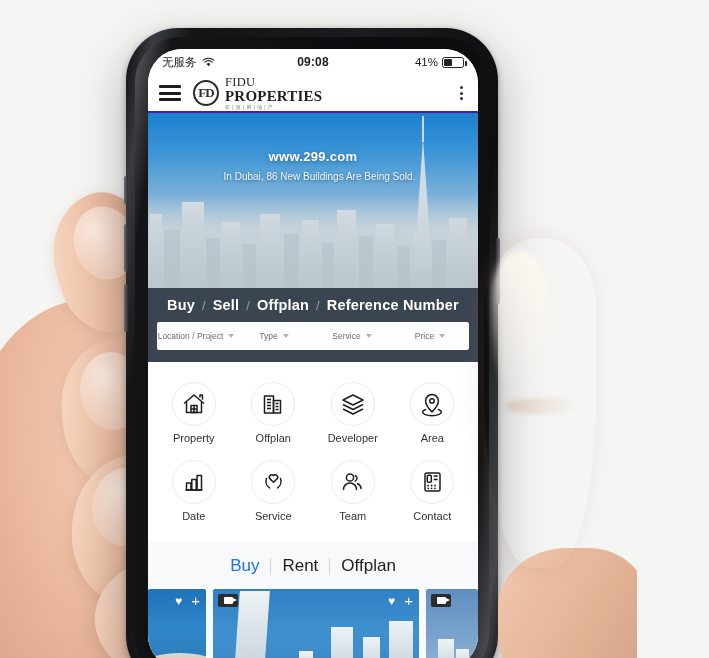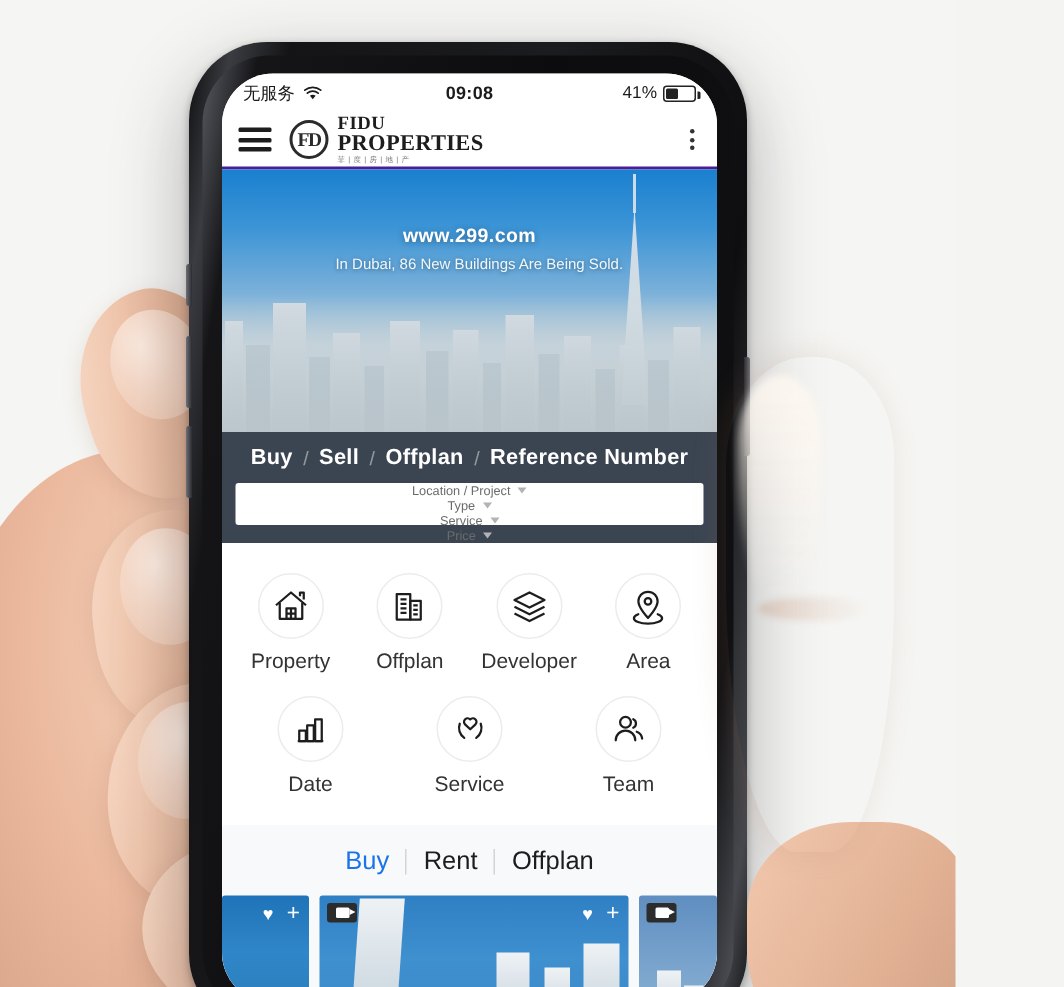--- a/index.html
+++ b/index.html
@@ -130,21 +130,21 @@
   .hamburger { width: 22px; display: flex; flex-direction: column; gap: 3.5px; cursor: pointer; }
   .hamburger i { display: block; height: 3px; background: #1d1d1d; border-radius: 1px; }
   .brand { display: flex; align-items: center; gap: 6px; margin-left: 12px; }
   .logo-mark {
     width: 26px; height: 26px; border-radius: 50%;
     border: 2px solid #2b2b2b; display: flex; align-items: center; justify-content: center;
     font-family: "Liberation Serif", serif; font-size: 13px; font-weight: 700; color: #2b2b2b;
     letter-spacing: -1px;
   }
   .brand-text { line-height: 1.02; }
-  .brand-top { font-family: "Liberation Serif", serif; font-size: 12.5px; font-weight: 700; color: #1d1d1d; letter-spacing: .3px; }
+  .brand-top { font-family: "Liberation Serif", serif; font-size: 12.5px; font-weight: 400; color: #1d1d1d; letter-spacing: .3px; }
   .brand-mid { font-family: "Liberation Serif", serif; font-size: 15px; font-weight: 700; color: #1d1d1d; letter-spacing: .2px; }
   .brand-cn { font-size: 5px; color: #777; letter-spacing: .4px; margin-top: 1px; }
   .kebab { margin-left: auto; display: flex; flex-direction: column; gap: 2.5px; padding: 4px; }
   .kebab i { width: 3px; height: 3px; border-radius: 50%; background: #333; display: block; }
 
   
   .hero {
     position: relative; height: 175px; overflow: hidden;
     background: linear-gradient(180deg,#1b84d6 0%, #3e9bdf 22%, #86bde6 48%, #c3d8e4 66%, #d9e3e6 78%, #cdd6d9 100%);
   }
@@ -167,34 +167,34 @@
   .hero-h1 { font-size: 28px; font-weight: 700; color:#fff; margin-top:4px; text-shadow: 0 2px 6px rgba(0,40,70,.45); letter-spacing:.2px;}
   .hero-sub { font-size: 10px; color: rgba(255,255,255,.92); margin-top: 7px; text-shadow: 0 1px 3px rgba(0,40,70,.5); padding-left: 13px; }
 
   
   .navwrap { background: #3b4552; padding: 9px 0 12px; }
   .navtabs { display: flex; align-items: center; justify-content: center; gap: 7px; color:#fff; }
   .navtabs b { font-size: 14.5px; font-weight: 700; letter-spacing: .2px; }
   .navtabs span.sep { color: rgba(255,255,255,.45); font-size: 13px; }
   .filters {
     margin: 9px 9px 0; background:#fff; border-radius: 2px;
-    display: flex; align-items: center; height: 28px; flex-direction: column;
+    display: flex; align-items: center; height: 28px;
   }
   .filter { flex: 1; display:flex; align-items:center; justify-content:center; gap:5px; font-size: 8.5px; color:#6b6b6b; }
   .filter .cv { width:0;height:0;border-left:3.5px solid transparent;border-right:3.5px solid transparent;border-top:4px solid #b3b3b3; }
 
   
   .grid { background:#fff; padding: 14px 6px 10px; }
   .grow { display:flex; }
   .gcell { flex:1; display:flex; flex-direction:column; align-items:center; gap:6px; padding: 6px 0 10px; }
   .gico {
     width: 44px; height: 44px; border-radius: 50%; border: 1px solid #ececec;
     display:flex; align-items:center; justify-content:center; background:#fff;
   }
-  .glab { font-size: 14px; color:#333; }
+  .glab { font-size: 11px; color:#333; }
 
   
   .brtabs { background:#f8f9fa; display:flex; align-items:center; justify-content:center; gap:11px; padding: 14px 0 13px; }
   .brtabs .t { font-size: 17px; color:#1d1d1d; }
   .brtabs .t.active { color:#1a73e8; }
   .brtabs .vsep { width:1px; height:17px; background:#d2d4d8; }
 
   
   .cards { display:flex; gap: 7px; padding: 0 0 0 0; background:#f8f9fa; }
   .card { position: relative; height: 84px; overflow:hidden; border-radius: 2px; }
@@ -413,20 +413,36 @@
             <div class="gico">
               <svg width="25" height="24" viewBox="0 0 25 24" fill="none" stroke="#1d1d1d" stroke-width="1.5" stroke-linejoin="round" stroke-linecap="round">
                 <circle cx="10" cy="7.5" r="3.6"></circle>
                 <path d="M3.5 19.5 a6.5 6.5 0 0 1 13 0"></path>
                 <path d="M15.2 5.5 a3.1 3.1 0 0 1 0 5.6"></path>
                 <path d="M17.5 13.8 a5.6 5.6 0 0 1 3.6 4.6"></path>
               </svg>
             </div>
             <div class="glab">Team</div>
           </div>
+          <div class="gcell">
+            <div class="gico">
+              <svg width="23" height="24" viewBox="0 0 23 24" fill="none" stroke="#1d1d1d" stroke-width="1.5" stroke-linejoin="round">
+                <rect x="4" y="3" width="15" height="18" rx="1.6"></rect>
+                <rect x="6.3" y="5.3" width="4" height="7" rx="1"></rect>
+                <path d="M12.6 6 H16.7 M12.6 9.5 H16.7"></path>
+                <circle cx="7.2" cy="15.5" r=".9" fill="#1d1d1d" stroke="none"></circle>
+                <circle cx="10.6" cy="15.5" r=".9" fill="#1d1d1d" stroke="none"></circle>
+                <circle cx="14" cy="15.5" r=".9" fill="#1d1d1d" stroke="none"></circle>
+                <circle cx="7.2" cy="18.3" r=".9" fill="#1d1d1d" stroke="none"></circle>
+                <circle cx="10.6" cy="18.3" r=".9" fill="#1d1d1d" stroke="none"></circle>
+                <circle cx="14" cy="18.3" r=".9" fill="#1d1d1d" stroke="none"></circle>
+              </svg>
+            </div>
+            <div class="glab">Contact</div>
+          </div>
         </div>
       </div>
 
       <div class="brtabs">
         <div class="t active">Buy</div>
         <div class="vsep"></div>
         <div class="t">Rent</div>
         <div class="vsep"></div>
         <div class="t">Offplan</div>
       </div>

